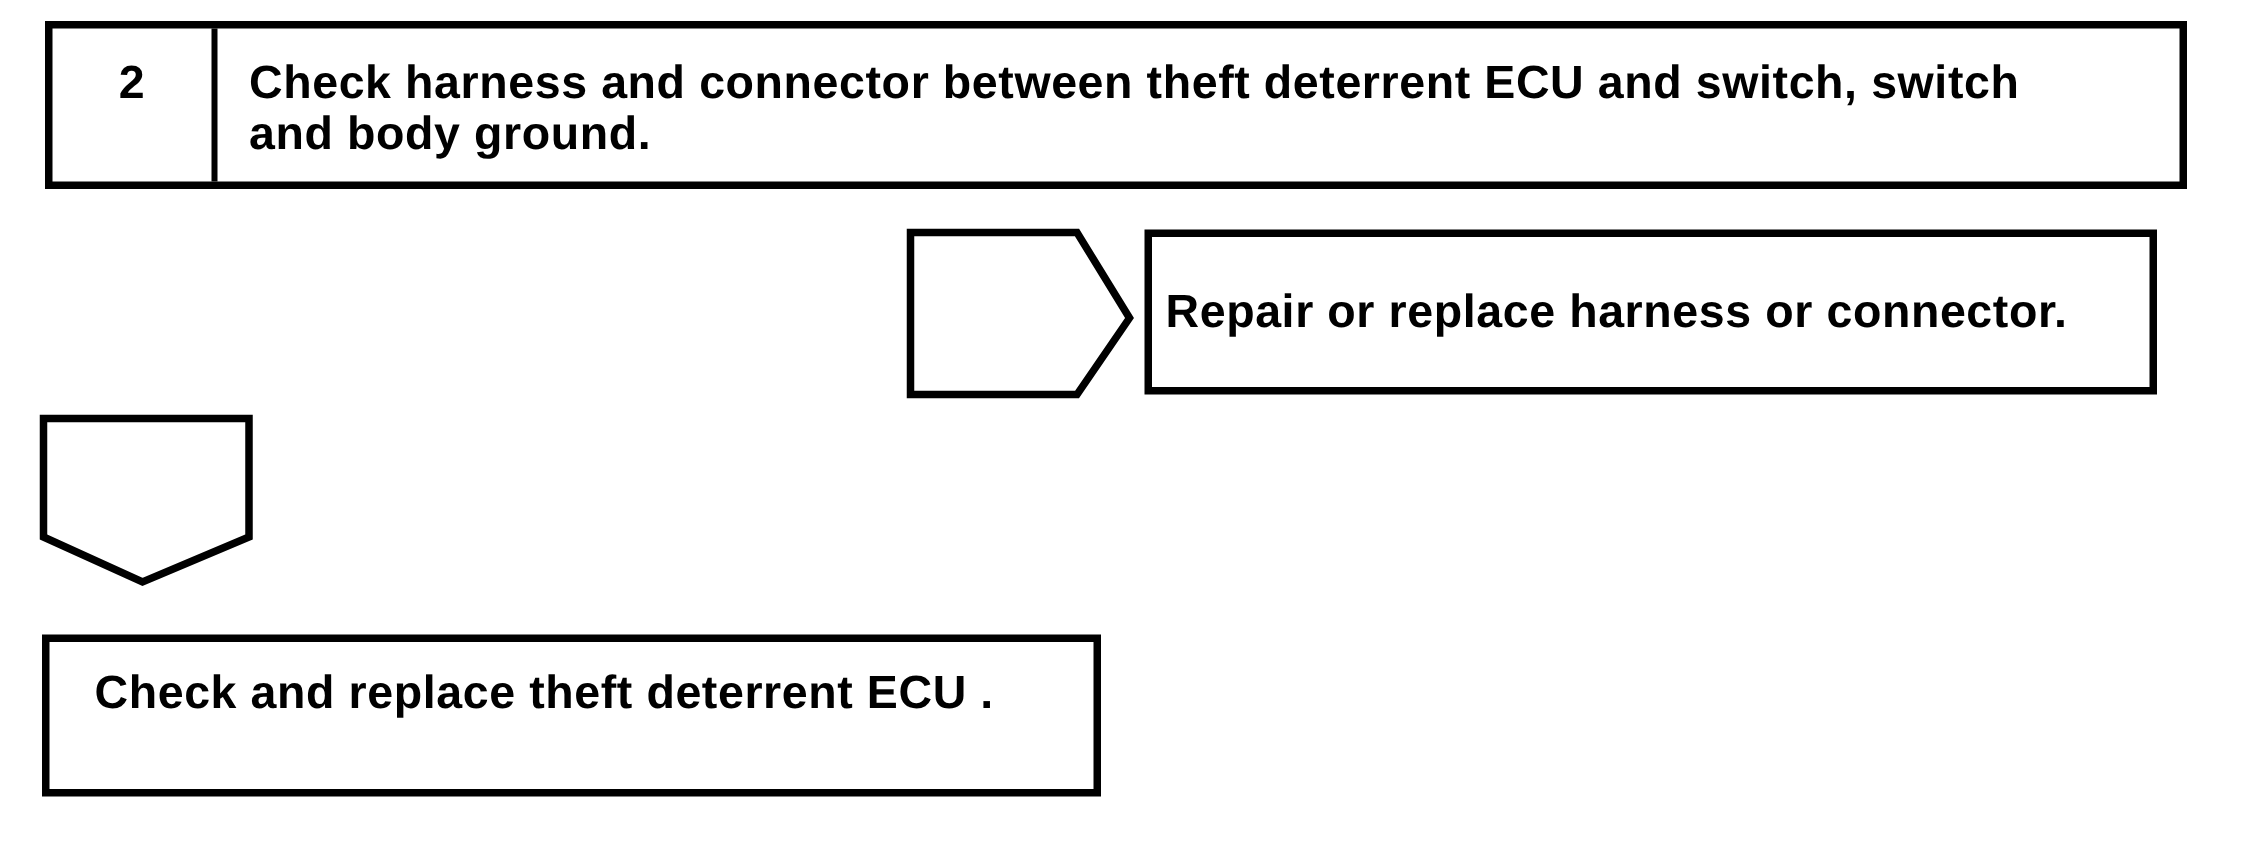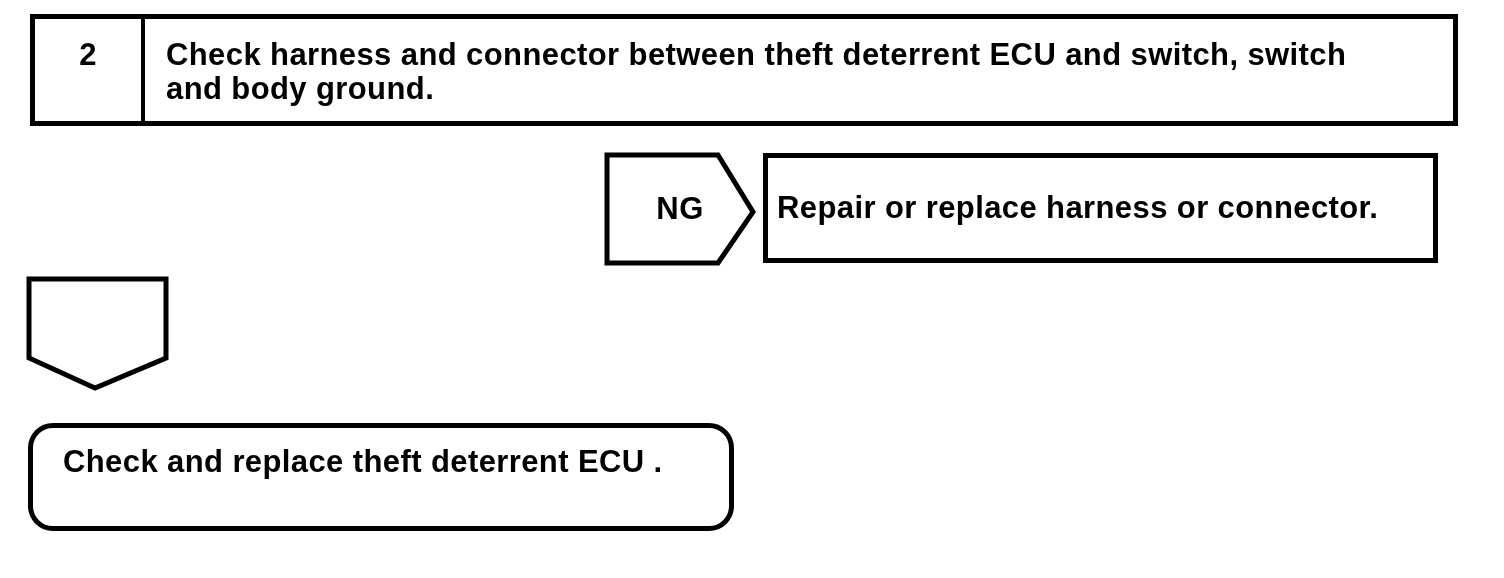--- a/index.html
+++ b/index.html
@@ -92,42 +92,38 @@
     align-items: center;
     justify-content: center;
   }
   
   .ok-result-box {
     left: 28px;
     top: 423px;
     width: 706px;
     height: 108px;
     padding: 17px 10px 0 30px;
-    border-radius: 25px;
   }
 </style>
 </head>
 <body>
 
 <div class="canvas">
 
   <div class="flow-box step-box">
     <div class="step-number-cell txt">2</div>
     <div class="step-text-cell">
       <div class="txt">Check harness and connector between theft deterrent ECU and switch, switch</div>
       <div class="txt">and body ground.</div>
     </div>
   </div>
 
   <svg class="ng-svg" width="156" height="118" viewBox="0 0 156 118">
     <polygon points="5,5 116,5 151,62 116,113 5,113" fill="#ffffff" stroke="#000000" stroke-width="5" stroke-linejoin="miter"></polygon>
   </svg>
-  <div class="ng-label-wrap">
-    <span class="txt">NG</span>
-  </div>
 
   <div class="flow-box ng-result-box">
     <span class="txt">Repair or replace harness or connector.</span>
   </div>
 
   <svg class="ok-svg" width="148" height="120" viewBox="0 0 148 120">
     <polygon points="5,5 142,5 142,84 71,114 5,84" fill="#ffffff" stroke="#000000" stroke-width="5" stroke-linejoin="miter"></polygon>
   </svg>
 
   <div class="flow-box ok-result-box">

